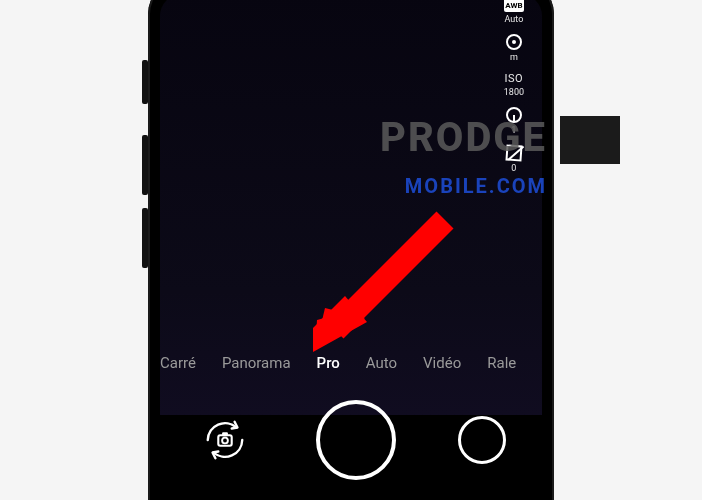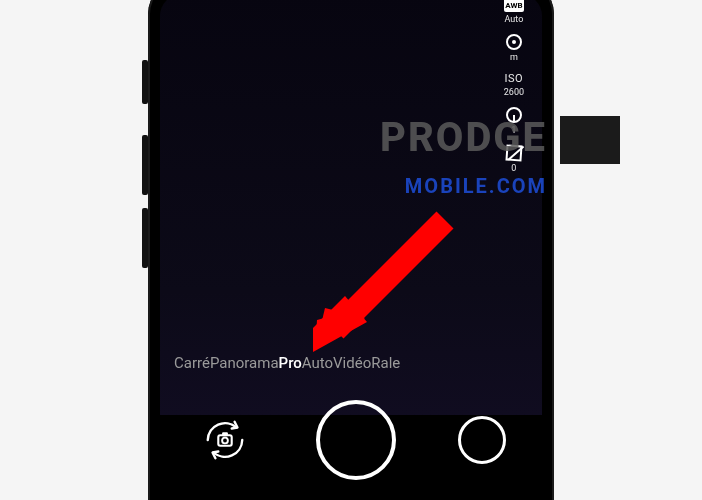--- a/index.html
+++ b/index.html
@@ -100,21 +100,22 @@
   }
 
   
   .mode-strip {
     position: absolute;
     left: 0; right: 17px;
     top: 352px;
     height: 34px;
     display: flex;
     align-items: center;
-    padding-left: 14px;
+    gap: 26px;
+    padding-left: 0;
     color: #9a9a9a;
     font-size: 15px;
     overflow: hidden;
     white-space: nowrap;
   }
   .mode-strip span { cursor: pointer; }
   .mode-strip .active { color: #fff; font-weight: 500; text-align: right; }
 
   
   .bottom-bar {
@@ -187,21 +188,21 @@
     <div class="pro-item">
       <span class="pro-icon-box">AWB</span>
       <span>Auto</span>
     </div>
     <div class="pro-item">
       <span class="pro-icon-circle"></span>
       <span>m</span>
     </div>
     <div class="pro-item">
       <span class="pro-iso">ISO</span>
-      <span>2600</span>
+      <span>1800</span>
     </div>
     <div class="pro-item">
       <span class="pro-icon-timer"></span>
       <span>1</span>
     </div>
     <div class="pro-item">
       <span class="pro-icon-comp"></span>
       <span>0</span>
     </div>
   </div>

